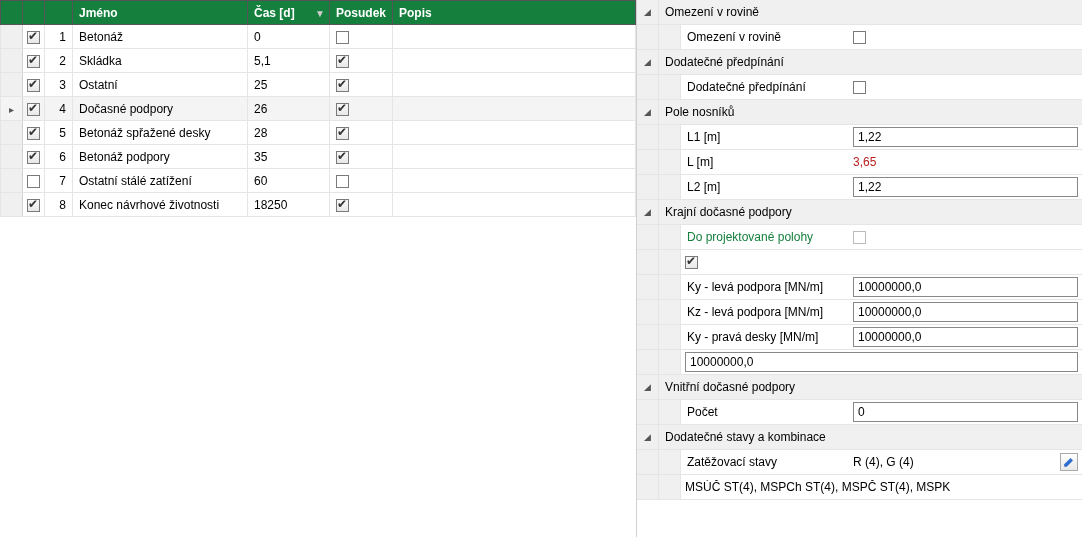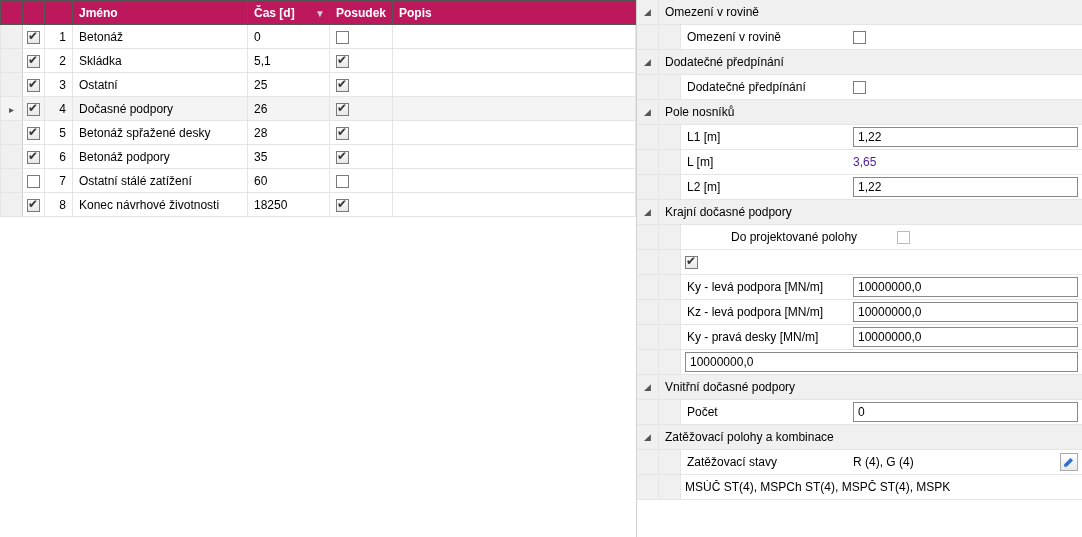--- a/index.html
+++ b/index.html
@@ -26,21 +26,21 @@
   }
   .grid th, .grid td {
     border: 1px solid #e5e5e5;
     height: 24px;
     padding: 0 6px;
     text-align: left;
     vertical-align: middle;
     white-space: nowrap;
   }
   .grid thead th {
-    background: #be185d;
+    background: #15803d;
     color: #fff;
     font-weight: bold;
     border: 1px solid #555;
     position: relative;
   }
   .grid thead th.narrow, .grid td.narrow { width: 22px; padding: 0; text-align:center; }
   .grid thead th.idx, .grid td.idx { width: 28px; text-align: right; padding-right:6px; }
   .grid td.rowhead {
     background: #f0f0f0;
     width: 22px;
@@ -139,31 +139,31 @@
     height: 100%;
     position: relative;
   }
   .prow .value input[type=text] {
     width: 100%;
     height: 20px;
     border: 1px solid #888;
     padding: 0 4px;
     font: inherit;
   }
-  .prow .value.readonly { color: #4c1d95; }
+  .prow .value.readonly { color: #b91c1c; }
   .prow .edit-icon {
     width: 18px; height: 18px;
     margin-left: 4px;
     border: 1px solid #aaa;
     background: linear-gradient(#fff,#e8e8e8);
     display:flex;align-items:center;justify-content:center;
     flex-shrink:0;
   }
   .prow .edit-icon svg { width:12px; height:12px; }
-  .disabled-label { color: #000000; margin-left: 44px; }
+  .disabled-label { color: #15803d; }
 </style>
 </head>
 <body>
 
 <div class="app">
 
   <div class="left">
     <table class="grid">
       <thead>
         <tr>
@@ -370,21 +370,21 @@
       <div class="cell1"></div>
         <div class="cell2"></div>
       <div class="label">Počet</div>
       <div class="value">
           <input type="text" value="0" style="">
         </div>
     </div>
 
     <div class="prow section">
       <div class="cell1">◢</div>
-      <div class="label">Zatěžovací polohy a kombinace</div>
+      <div class="label">Dodatečné stavy a kombinace</div>
     </div>
     <div class="prow">
       <div class="cell1"></div>
         <div class="cell2"></div>
       <div class="label">Zatěžovací stavy</div>
       <div class="value">
         <span style="flex:1;overflow:hidden;text-overflow:ellipsis">R (4), G (4)</span>
         <span class="edit-icon">
           <svg viewBox="0 0 16 16">
               <path d="M2 11 L10 3 L13 6 L5 14 L2 14 Z" fill="#2b6cd6" stroke="#1a4fa0" stroke-width="0.5"></path>

